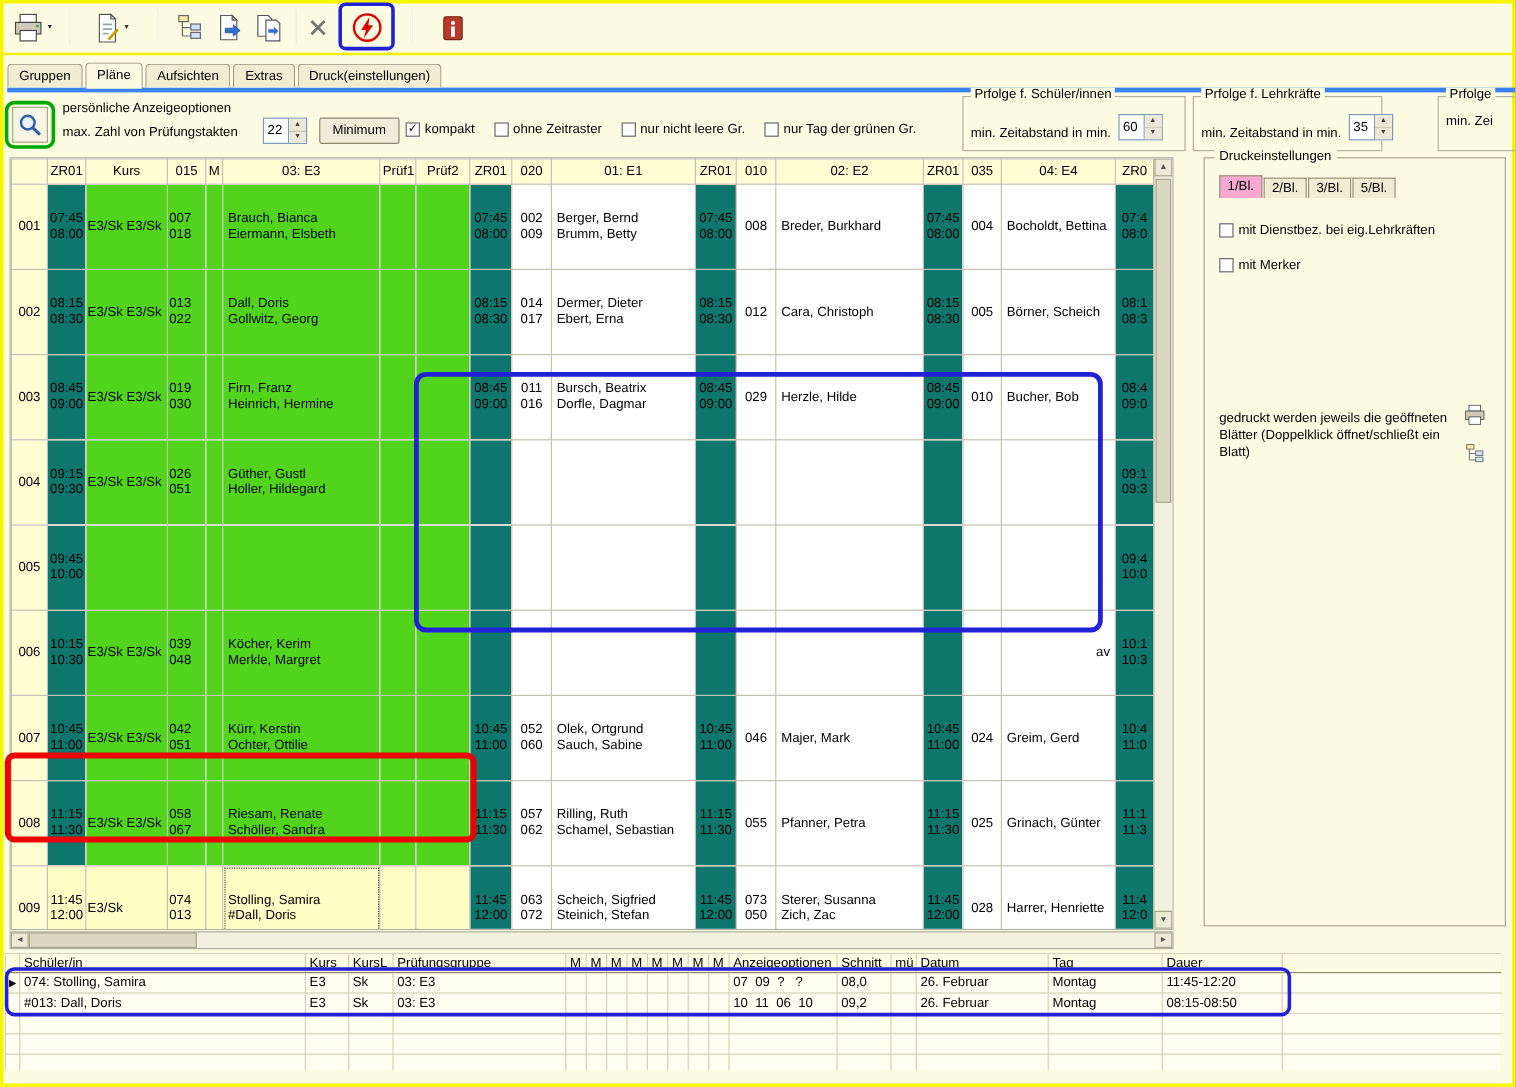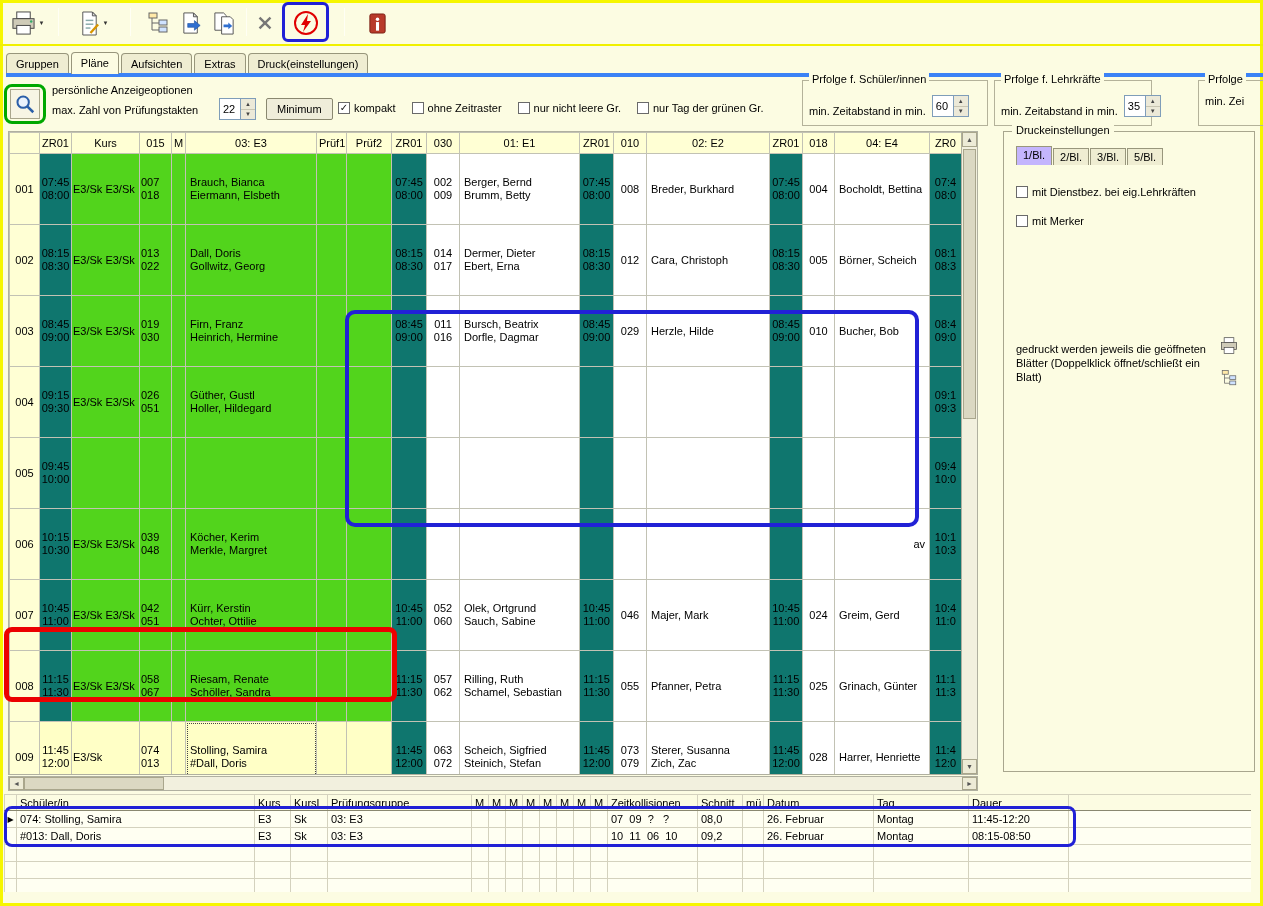--- a/index.html
+++ b/index.html
@@ -56,21 +56,21 @@
   #hscroll{position:absolute;left:8px;top:776px;width:970px;height:15px;background:#F2F0DE;border:1px solid #B0B0A0}
   .sbtn{position:absolute;width:15px;height:15px;background:#EDEBD6;border:1px solid #A9A68C;font-size:7px;
         display:flex;align-items:center;justify-content:center;color:#555}
   #vthumb{position:absolute;left:1px;top:17px;width:13px;height:270px;background:#DBD8C2;border:1px solid #A9A68C}
   #hthumb{position:absolute;top:0px;left:15px;width:140px;height:13px;background:#DBD8C2;border:1px solid #A9A68C}
   
   #druck{position:absolute;left:1003px;top:131px;width:252px;height:641px;border:1px solid #A8A68E}
   #druck-title{position:absolute;top:-8px;left:8px;background:#FCFCE2;padding:0 4px}
   #dtabs{position:absolute;left:12px;top:14px;display:flex;align-items:flex-end}
   .dtab{padding:2px 6px;border:1px solid #98967C;border-bottom:none;background:#EFEDD2;margin-right:1px}
-  .dtab.active{background:#c4b5fd;padding-bottom:4px}
+  .dtab.active{background:#f9a8d4;padding-bottom:4px}
   #dchecks{position:absolute;top:54px;left:12px}
   #dchecks .cbwrap{display:flex;margin:0 0 17px 0}
   #dgray{position:absolute;top:124px;left:12px;color:#A6A494}
   #dgray div{margin-bottom:15px;white-space:nowrap}
   #dnote{position:absolute;top:210px;left:12px;width:192px;line-height:14px}
   .dicon{position:absolute;right:14px;width:22px;height:20px;display:flex;align-items:center;justify-content:center}
   
   #bottom-wrap{position:absolute;left:4px;top:794px;width:1247px;height:98px;overflow:hidden}
   #bottom-grid{border-collapse:collapse;table-layout:fixed;width:1247px}
   #bottom-grid th{border:1px solid #D4D2BE;border-bottom:1px solid #8A8870;background:#FCFCE2;text-align:left;
@@ -278,27 +278,27 @@
           <tr>
             <th></th>
             <th>ZR01</th>
             <th>Kurs</th>
             <th>015</th>
             <th>M</th>
             <th>03: E3</th>
             <th>Prüf1</th>
             <th>Prüf2</th>
             <th>ZR01</th>
-            <th>030</th>
+            <th>020</th>
             <th>01: E1</th>
             <th>ZR01</th>
             <th>010</th>
             <th>02: E2</th>
             <th>ZR01</th>
-            <th>018</th>
+            <th>035</th>
             <th>04: E4</th>
             <th>ZR0</th>
           </tr>
         </thead>
         <tbody>
           <tr>
             <td class="rh">001</td>
             <td class="tm">07:45
 08:00</td>
             <td class="gr">E3/Sk
@@ -533,21 +533,21 @@
             <td class="gr sel"></td>
             <td class="tm">11:45
 12:00</td>
             <td class="pl">063
 072</td>
             <td class="pl nm">Scheich, Sigfried
 Steinich, Stefan</td>
             <td class="tm">11:45
 12:00</td>
             <td class="pl">073
-079</td>
+050</td>
             <td class="pl nm">Sterer, Susanna
 Zich, Zac</td>
             <td class="tm">11:45
 12:00</td>
             <td class="pl">028</td>
             <td class="pl nm">Harrer, Henriette</td>
             <td class="tm">11:4
 12:0</td>
           </tr>
           <tr>
@@ -679,21 +679,21 @@
             <th>KursL</th>
             <th>Prüfungsgruppe</th>
             <th>M</th>
             <th>M</th>
             <th>M</th>
             <th>M</th>
             <th>M</th>
             <th>M</th>
             <th>M</th>
             <th>M</th>
-            <th>Zeitkollisionen</th>
+            <th>Anzeigeoptionen</th>
             <th>Schnitt</th>
             <th>mü</th>
             <th>Datum</th>
             <th>Tag</th>
             <th>Dauer</th>
             <th></th>
           </tr>
         </thead>
         <tbody>
           <tr>

